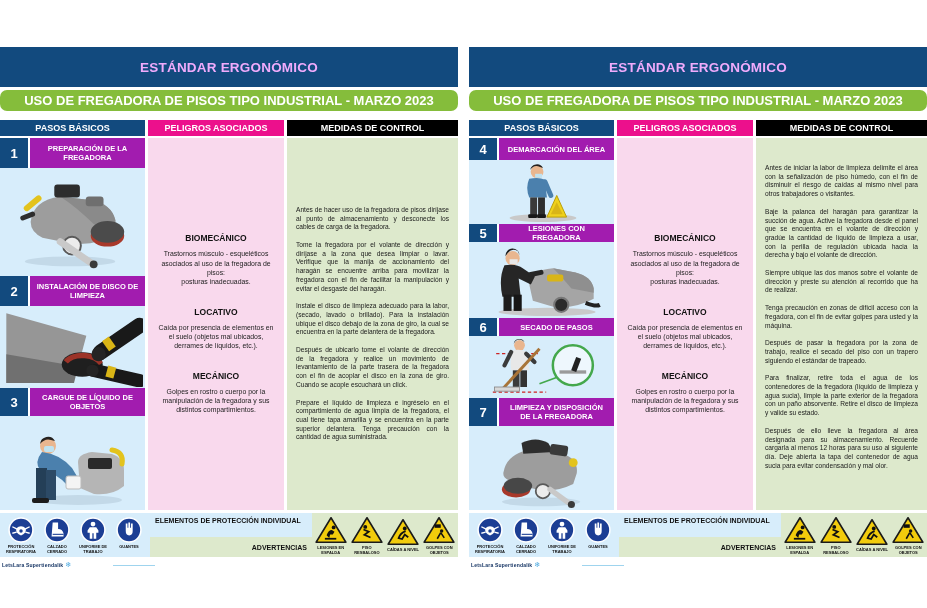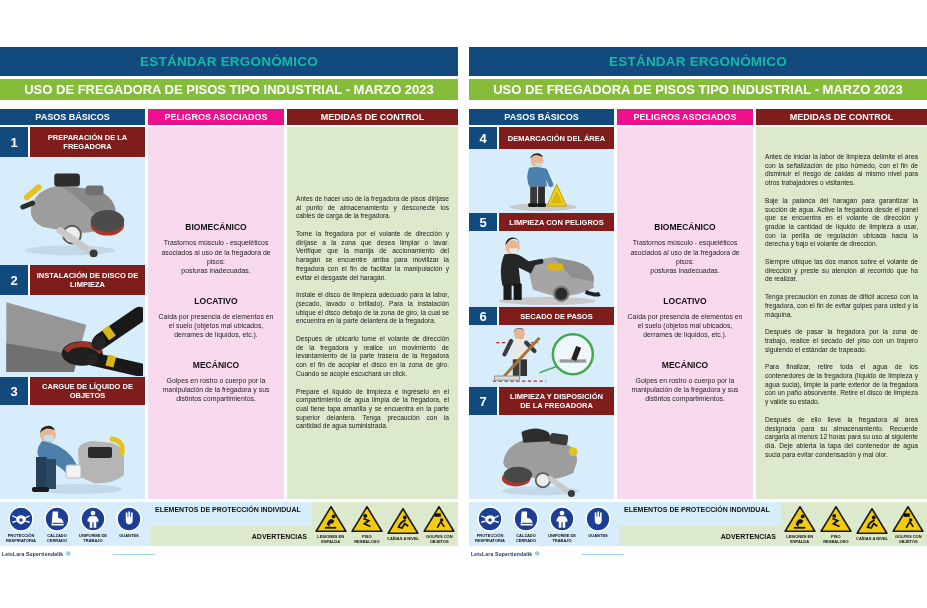--- a/index.html
+++ b/index.html
@@ -4,38 +4,38 @@
 <style>
   * { box-sizing: border-box; }
   html,body { margin:0; padding:0; }
   body {
     width:927px; height:608px; background:#ffffff; overflow:hidden;
     font-family:"Liberation Sans", sans-serif; -webkit-font-smoothing:antialiased;
   }
   .poster { display:flex; gap:11px; padding-top:47px; }
   .panel { width:458px; display:flex; flex-direction:column; }
 
-  .title-bar { height:29px; background:#124a7e; color:#14b8a6; font-weight:bold; font-size:13.5px;
+  .title-bar { height:40px; background:#124a7e; color:#f0abfc; font-weight:bold; font-size:13.5px;
     letter-spacing:.2px; display:flex; align-items:center; justify-content:center; }
   .subtitle-bar { margin-top:3px; height:21px; background:#85bd3b; color:#fff; font-weight:bold;
-    font-size:13px; display:flex; align-items:center; justify-content:center; white-space:nowrap; }
+    font-size:13px; display:flex; align-items:center; justify-content:center; white-space:nowrap;border-radius:7px; }
 
   .cols-header { margin-top:9px; display:flex; gap:3px; height:16px; }
   .col-h { color:#fff; font-weight:bold; font-size:9px; display:flex; align-items:center; justify-content:center; }
   .col-h.c-steps { width:145px; background:#124a7e; }
   .col-h.c-hazards { flex:0 0 136px; background:#ec108c; }
-  .col-h.c-measures { flex:1; background:#7f1d1d; }
+  .col-h.c-measures { flex:1; background:#000000; }
 
   .panel-body { margin-top:2px; display:flex; gap:3px; height:372px; }
 
   .steps-col { width:145px; display:flex; flex-direction:column; overflow:hidden; }
   .step-header { display:flex; gap:2px; }
   .step-num { width:28px; background:#124a7e; color:#fff; font-size:13px; font-weight:600;
     display:flex; align-items:center; justify-content:center; }
-  .step-title { flex:1; background:#7f1d1d; color:#fff; font-size:7.5px; font-weight:bold;
+  .step-title { flex:1; background:#a21caf; color:#fff; font-size:7.5px; font-weight:bold;
     line-height:1.2; text-align:center; display:flex; align-items:center; justify-content:center; padding:2px 5px; }
   .step-image { background:#d7edfb; display:flex; align-items:center; justify-content:center; overflow:hidden; }
 
   .hazards-col { flex:0 0 136px; background:#f9d9ed; display:flex; flex-direction:column;
     justify-content:center; gap:20px; padding:18px 9px; text-align:center; }
   .hazard-title { font-weight:bold; font-size:8.5px; color:#111; }
   .hazard-text { font-size:6.9px; line-height:1.35; color:#222; margin-top:6px; white-space:pre-line; }
 
   .measures-col { flex:1; background:#dde9cc; padding:10px 9px; display:flex; flex-direction:column; gap:9px; }
   .measures-col.centered { justify-content:center; }
@@ -360,21 +360,21 @@
           <div class="step-num">4</div>
           <div class="step-title">DEMARCACIÓN DEL ÁREA</div>
         </div>
         <div class="step-image" style="height:64px">
           <svg viewBox="0 0 130 62" width="128" height="61">
               <use href="#ill-4"></use>
             </svg>
         </div>
         <div class="step-header" style="height:18px">
           <div class="step-num">5</div>
-          <div class="step-title">LIMPIEZA CON PELIGROS</div>
+          <div class="step-title">LESIONES CON FREGADORA</div>
         </div>
         <div class="step-image" style="height:76px">
           <svg viewBox="0 0 130 72" width="132" height="73">
               <use href="#ill-5"></use>
             </svg>
         </div>
         <div class="step-header" style="height:18px">
           <div class="step-num">6</div>
           <div class="step-title">SECADO DE PASOS</div>
         </div>

